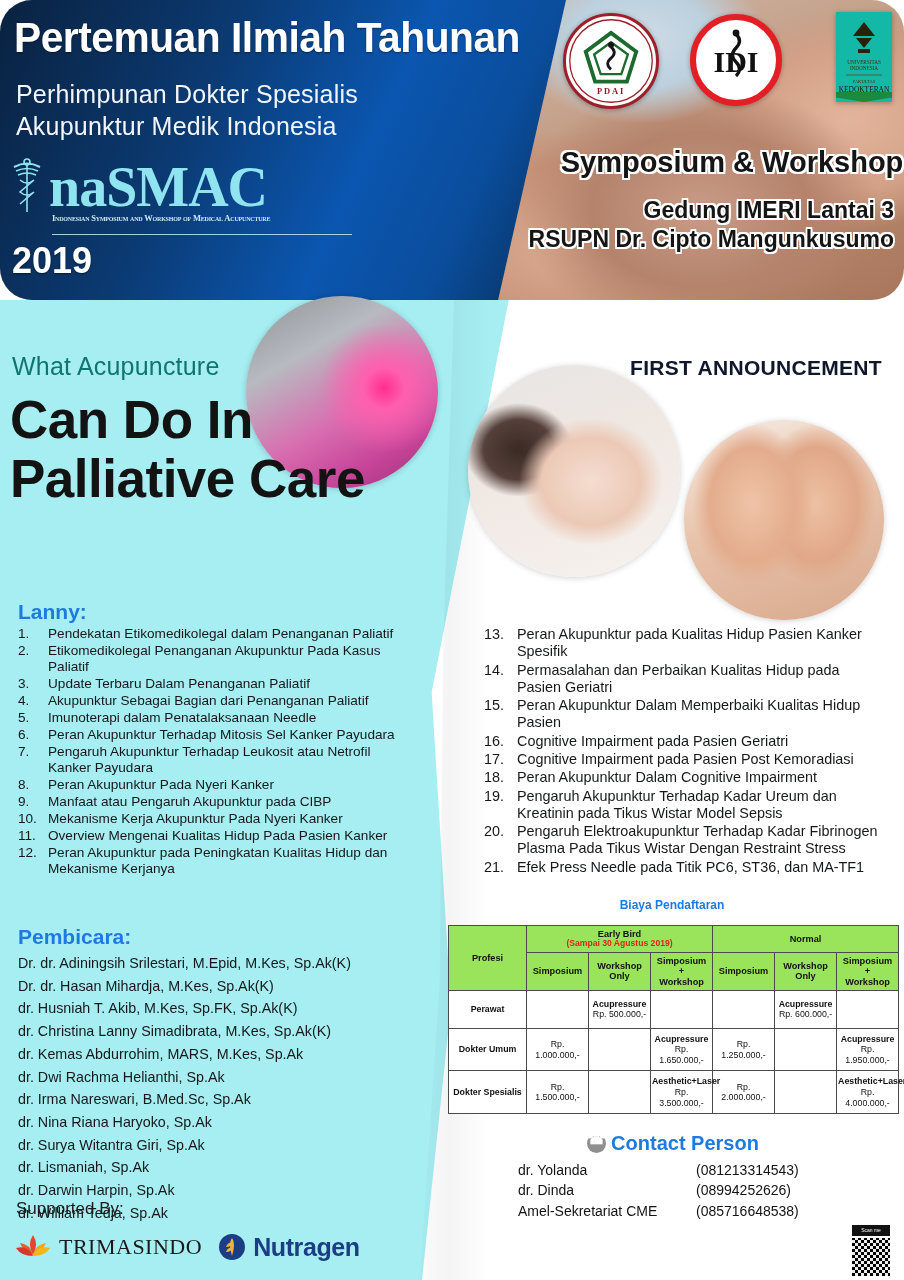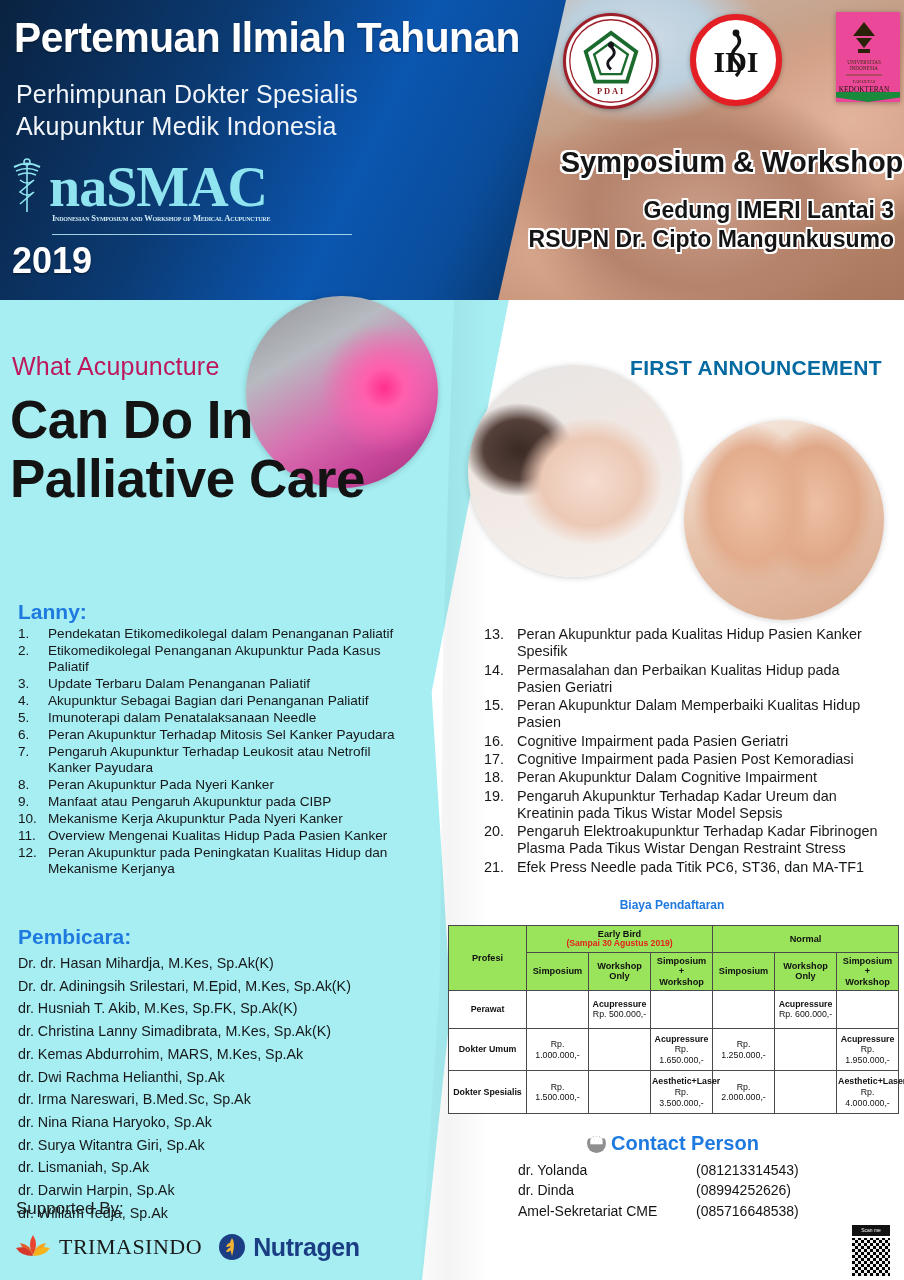--- a/index.html
+++ b/index.html
@@ -13,20 +13,21 @@
     position: relative;
     width: 904px; height: 1280px;
     background: #ffffff;
     overflow: hidden;
   }
 
   
   .header {
     position: absolute; left: 0; top: 0; width: 904px; height: 300px;
     overflow: hidden;
+    border-radius: 32px;
   }
   .header-photo {
     position: absolute; left: 0; top: 0; width: 904px; height: 300px;
     background:
       radial-gradient(ellipse 180px 120px at 640px 40px, #cfdce6 0%, #bcd0de 40%, rgba(188,208,222,0) 70%),
       radial-gradient(ellipse 240px 170px at 700px 210px, #c99b86 0%, #b5836c 45%, rgba(181,131,108,0) 75%),
       radial-gradient(ellipse 200px 140px at 850px 120px, #e3b49c 0%, #d3a188 50%, rgba(211,161,136,0) 78%),
       radial-gradient(ellipse 260px 150px at 560px 250px, #d9a98f 0%, #c59177 55%, rgba(197,145,119,0) 80%),
       linear-gradient(160deg, #cfe0ec 0%, #cdb4a4 35%, #bf9276 65%, #a8765c 100%);
   }
@@ -79,22 +80,22 @@
     position: absolute; left: 563px; top: 13px; width: 96px; height: 96px;
     border-radius: 50%; background: #fdfdfd; border: 3px solid #9d1f2a;
     box-shadow: 0 1px 5px rgba(0,0,0,.35);
   }
   .logo-idi {
     position: absolute; left: 690px; top: 14px; width: 92px; height: 92px;
     border-radius: 50%; background: #ffffff; border: 6px solid #e31e24;
     box-shadow: 0 1px 5px rgba(0,0,0,.3);
   }
   .logo-ui {
-    position: absolute; left: 836px; top: 12px; width: 64px; height: 90px;
-    background: #ec4899;
+    position: absolute; left: 836px; top: 12px; width: 56px; height: 90px;
+    background: #14b8a6;
     box-shadow: 0 1px 5px rgba(0,0,0,.3);
   }
   .logo-ui::after{
     content:""; position:absolute; left:0; bottom:0; width:100%; height:10px;
     background:#1a8a3c;
     clip-path: polygon(0 0, 100% 0, 100% 55%, 50% 100%, 0 55%);
   }
 
   .symp-work {
     position: absolute; left: 552px; top: 146px; width: 360px;
@@ -159,31 +160,31 @@
     background:
       radial-gradient(ellipse 70px 95px at 34% 42%, #f0c3a7 0%, #e3ac8d 60%, rgba(227,172,141,0) 85%),
       radial-gradient(ellipse 70px 95px at 66% 42%, #eec0a4 0%, #e0a888 60%, rgba(224,168,136,0) 85%),
       linear-gradient(160deg, #f7efe9 0%, #e8c3ab 45%, #d8a98d 100%);
     box-shadow: 0 1px 6px rgba(0,0,0,.18);
   }
 
   .first-ann {
     position: absolute; left: 630px; top: 356px;
     font-family: "Liberation Sans Narrow","Liberation Sans", sans-serif;
-    font-weight: bold; font-size: 21px; letter-spacing: .3px; color: #0369a1;
+    font-weight: bold; font-size: 21px; letter-spacing: .3px; color: #0f172a;
     text-shadow:
       -2px -2px 0 #fff, 2px -2px 0 #fff, -2px 2px 0 #fff, 2px 2px 0 #fff,
       0 -2px 0 #fff, 0 2px 0 #fff, -2px 0 0 #fff, 2px 0 0 #fff;
     white-space: nowrap;
   }
 
   
   .what-acu {
     position: absolute; left: 12px; top: 352px;
-    font-size: 25px; color: #be185d; font-weight: 400; letter-spacing: .2px;
+    font-size: 25px; color: #0f766e; font-weight: 400; letter-spacing: .2px;
   }
   .big-head {
     position: absolute; left: 10px; top: 390px; width: 420px;
     font-size: 53px; line-height: 1.12; font-weight: bold; color: #131313;
     letter-spacing: -.5px;
   }
 
   
   .sec-head {
     font-family: "Liberation Sans Narrow","Liberation Sans", sans-serif;
@@ -390,22 +391,22 @@
         <li><span class="num">18.</span><span>Peran Akupunktur Dalam Cognitive Impairment</span></li>
         <li><span class="num">19.</span><span>Pengaruh Akupunktur Terhadap Kadar Ureum dan Kreatinin pada Tikus Wistar Model Sepsis</span></li>
         <li><span class="num">20.</span><span>Pengaruh Elektroakupunktur Terhadap Kadar Fibrinogen Plasma Pada Tikus Wistar Dengan Restraint Stress</span></li>
         <li><span class="num">21.</span><span>Efek Press Needle pada Titik PC6, ST36, dan MA-TF1</span></li>
       </ol>
   </div>
 
   <div class="pembicara">
     <div class="sec-head">Pembicara:</div>
     <ul class="plist" id="speakers-list">
+        <li>Dr. dr. Adiningsih Srilestari, M.Epid, M.Kes, Sp.Ak(K)</li>
         <li>Dr. dr. Hasan Mihardja, M.Kes, Sp.Ak(K)</li>
-        <li>Dr. dr. Adiningsih Srilestari, M.Epid, M.Kes, Sp.Ak(K)</li>
         <li>dr. Husniah T. Akib, M.Kes, Sp.FK, Sp.Ak(K)</li>
         <li>dr. Christina Lanny Simadibrata, M.Kes, Sp.Ak(K)</li>
         <li>dr. Kemas Abdurrohim, MARS, M.Kes, Sp.Ak</li>
         <li>dr. Dwi Rachma Helianthi, Sp.Ak</li>
         <li>dr. Irma Nareswari, B.Med.Sc, Sp.Ak</li>
         <li>dr. Nina Riana Haryoko, Sp.Ak</li>
         <li>dr. Surya Witantra Giri, Sp.Ak</li>
         <li>dr. Lismaniah, Sp.Ak</li>
         <li>dr. Darwin Harpin, Sp.Ak</li>
         <li>dr. William Tedja, Sp.Ak</li>

